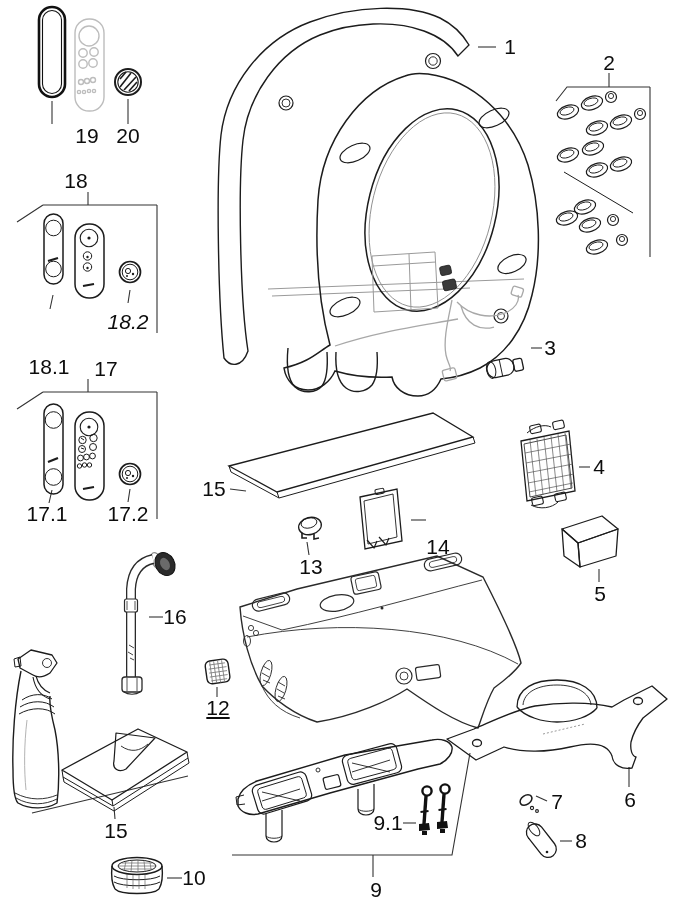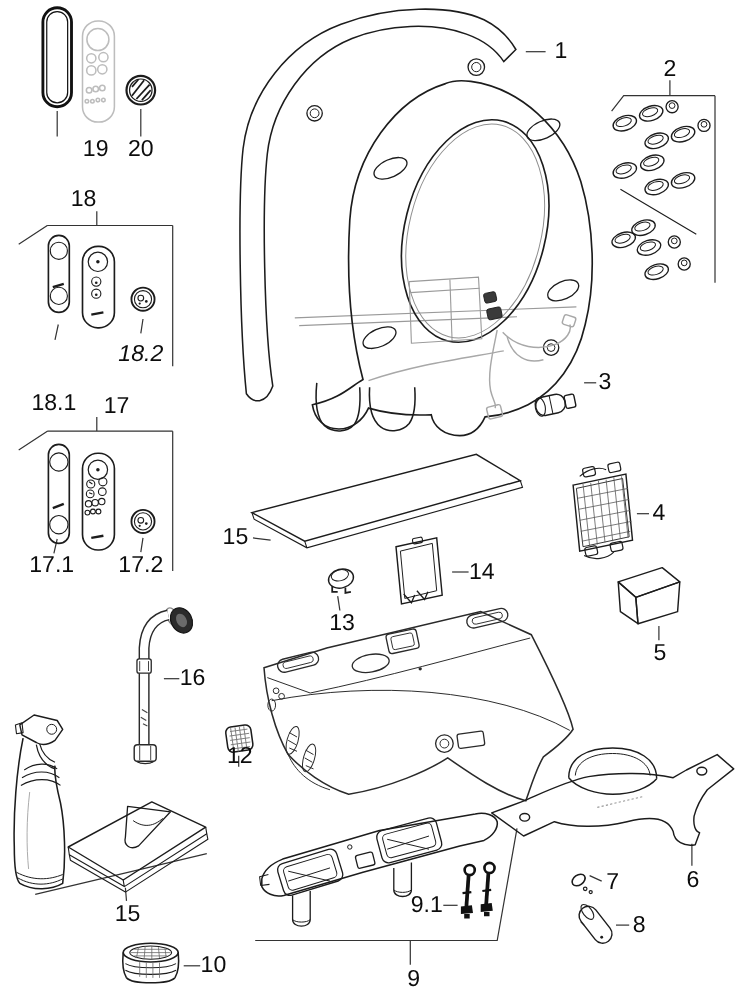--- a/index.html
+++ b/index.html
@@ -463,23 +463,23 @@
 <div class="lbl" style="left:550px; top:337px;">3</div>
 <div class="lbl" style="left:599px; top:456px;">4</div>
 <div class="lbl" style="left:600px; top:583px;">5</div>
 <div class="lbl" style="left:630px; top:789px;">6</div>
 <div class="lbl" style="left:557px; top:791px;">7</div>
 <div class="lbl" style="left:581px; top:830px;">8</div>
 <div class="lbl" style="left:376px; top:879px;">9</div>
 <div class="lbl" style="left:388px; top:812px;">9.1</div>
 <div class="lbl" style="left:194px; top:867px;">10</div>
 <div class="lbl" style="left:116px; top:820px;">15</div>
-<div class="lbl" style="left:218px; top:677px;">12</div>
+<div class="lbl" style="left:218px; top:697px;text-decoration:underline;">12</div>
 <div class="lbl" style="left:311px; top:556px;">13</div>
-<div class="lbl" style="left:438px; top:509px;text-align:right;">14</div>
+<div class="lbl" style="left:438px; top:536px;text-align:right;">14</div>
 <div class="lbl" style="left:214px; top:478px;text-align:center;">15</div>
 <div class="lbl" style="left:175px; top:606px;">16</div>
 <div class="lbl" style="left:106px;  top:358px;">17</div>
 <div class="lbl" style="left:47px;  top:503px;">17.1</div>
 <div class="lbl" style="left:128px; top:503px;">17.2</div>
 <div class="lbl" style="left:76px;  top:170px;">18</div>
 <div class="lbl" style="left:49px;  top:311px;margin-top:45px;">18.1</div>
 <div class="lbl" style="left:128px; top:311px;font-style:italic;">18.2</div>
 <div class="lbl" style="left:52px;  top:125px;margin-left:35px;">19</div>
 <div class="lbl" style="left:128px; top:125px;text-align:center;">20</div>

